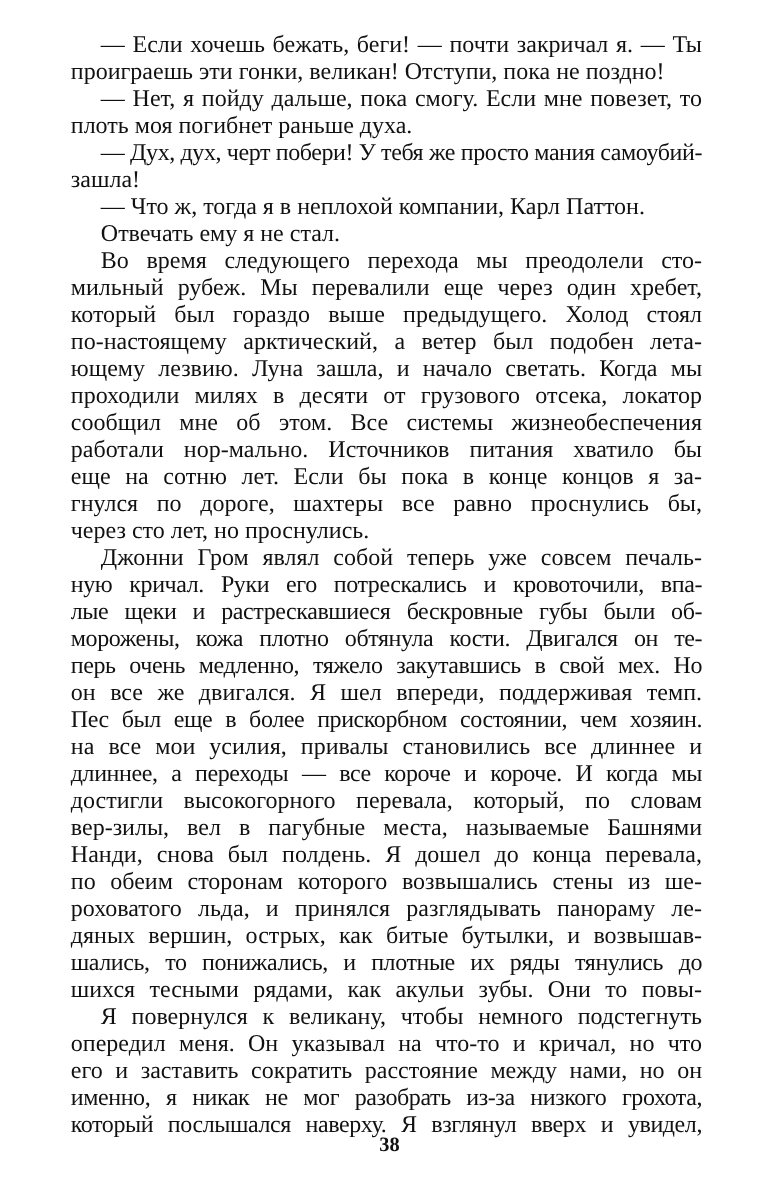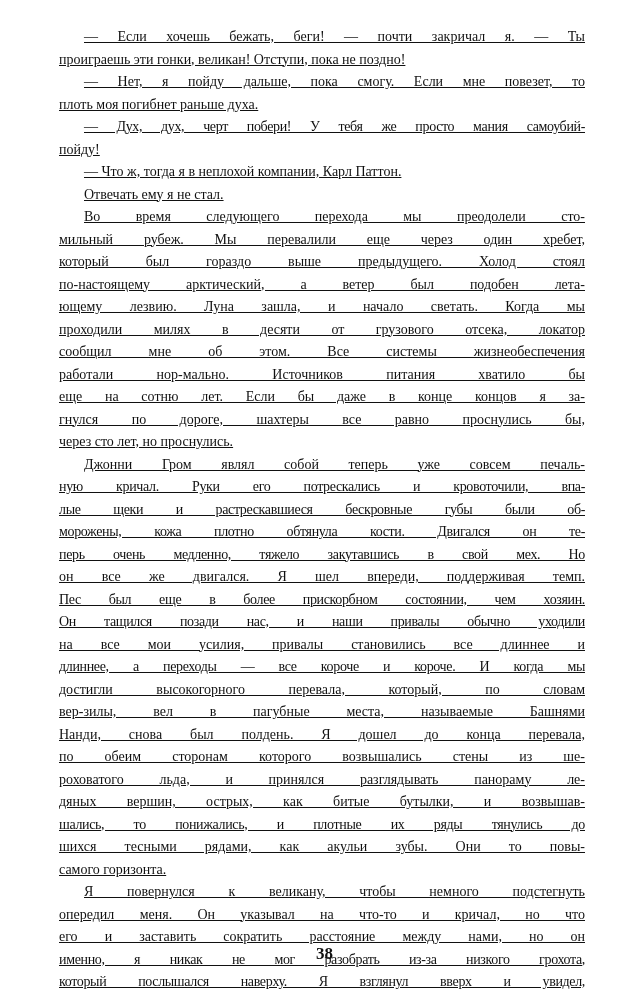--- a/index.html
+++ b/index.html
@@ -18,25 +18,24 @@
       position: absolute;
       left: 59px;
       top: 26px;
       width: 526px;
     }
     .line {
       display: block;
       height: 22.5px;
       line-height: 22.5px;
       font-family: "Liberation Serif", "DejaVu Serif", serif;
-      font-size: 14px;
+      font-size: 20px;
       white-space: nowrap;
       text-align: justify;
       text-align-last: justify;
-      text-decoration: underline;
     }
     .line.indent {
       padding-left: 25px;
     }
     .line.last {
       text-align-last: left;
     }
     .narrow { letter-spacing: -0.35px; }
     .page-number {
       position: absolute;
@@ -60,65 +59,63 @@
     <span class="line last">проиграешь эти гонки, великан! Отступи, пока не поздно!</span>
   </div>
 
   <div>
     <span class="line indent">— Нет, я пойду дальше, пока смогу. Если мне повезет, то</span>
     <span class="line last">плоть моя погибнет раньше духа.</span>
   </div>
 
   <div>
     <span class="line indent narrow">— Дух, дух, черт побери! У тебя же просто мания самоубий-</span>
-    <span class="line last">пойду!</span>
+    <span class="line last">зашла!</span>
   </div>
 
   <div>
     <span class="line indent last">— Что ж, тогда я в неплохой компании, Карл Паттон.</span>
   </div>
 
   <div>
     <span class="line indent last">Отвечать ему я не стал.</span>
   </div>
 
   <div>
     <span class="line indent">Во время следующего перехода мы преодолели сто-</span>
     <span class="line">мильный рубеж. Мы перевалили еще через один хребет,</span>
     <span class="line">который был гораздо выше предыдущего. Холод стоял</span>
     <span class="line">по-настоящему арктический, а ветер был подобен лета-</span>
     <span class="line">ющему лезвию. Луна зашла, и начало светать. Когда мы</span>
     <span class="line">проходили милях в десяти от грузового отсека, локатор</span>
     <span class="line">сообщил мне об этом. Все системы жизнеобеспечения</span>
     <span class="line">работали нор-мально. Источников питания хватило бы</span>
-    <span class="line">еще на сотню лет. Если бы даже в конце концов я за-</span>
+    <span class="line">еще на сотню лет. Если бы пока в конце концов я за-</span>
     <span class="line">гнулся по дороге, шахтеры все равно проснулись бы,</span>
     <span class="line last">через сто лет, но проснулись.</span>
   </div>
 
   <div>
     <span class="line indent">Джонни Гром являл собой теперь уже совсем печаль-</span>
     <span class="line narrow">ную кричал. Руки его потрескались и кровоточили, впа-</span>
     <span class="line narrow">лые щеки и растрескавшиеся бескровные губы были об-</span>
     <span class="line narrow">морожены, кожа плотно обтянула кости. Двигался он те-</span>
     <span class="line narrow">перь очень медленно, тяжело закутавшись в свой мех. Но</span>
     <span class="line">он все же двигался. Я шел впереди, поддерживая темп.</span>
     <span class="line narrow">Пес был еще в более прискорбном состоянии, чем хозяин.</span>
-    <span class="line narrow">Он тащился позади нас, и наши привалы обычно уходили</span>
     <span class="line">на все мои усилия, привалы становились все длиннее и</span>
     <span class="line narrow">длиннее, а переходы — все короче и короче. И когда мы</span>
     <span class="line">достигли высокогорного перевала, который, по словам</span>
     <span class="line">вер-зилы, вел в пагубные места, называемые Башнями</span>
     <span class="line">Нанди, снова был полдень. Я дошел до конца перевала,</span>
     <span class="line">по обеим сторонам которого возвышались стены из ше-</span>
     <span class="line">роховатого льда, и принялся разглядывать панораму ле-</span>
     <span class="line">дяных вершин, острых, как битые бутылки, и возвышав-</span>
     <span class="line narrow">шались, то понижались, и плотные их ряды тянулись до</span>
     <span class="line">шихся тесными рядами, как акульи зубы. Они то повы-</span>
-    <span class="line last">самого горизонта.</span>
   </div>
 
   <div>
     <span class="line indent">Я повернулся к великану, чтобы немного подстегнуть</span>
     <span class="line">опередил меня. Он указывал на что-то и кричал, но что</span>
     <span class="line">его и заставить сократить расстояние между нами, но он</span>
     <span class="line narrow">именно, я никак не мог разобрать из-за низкого грохота,</span>
     <span class="line narrow">который послышался наверху. Я взглянул вверх и увидел,</span>
 
   </div>

